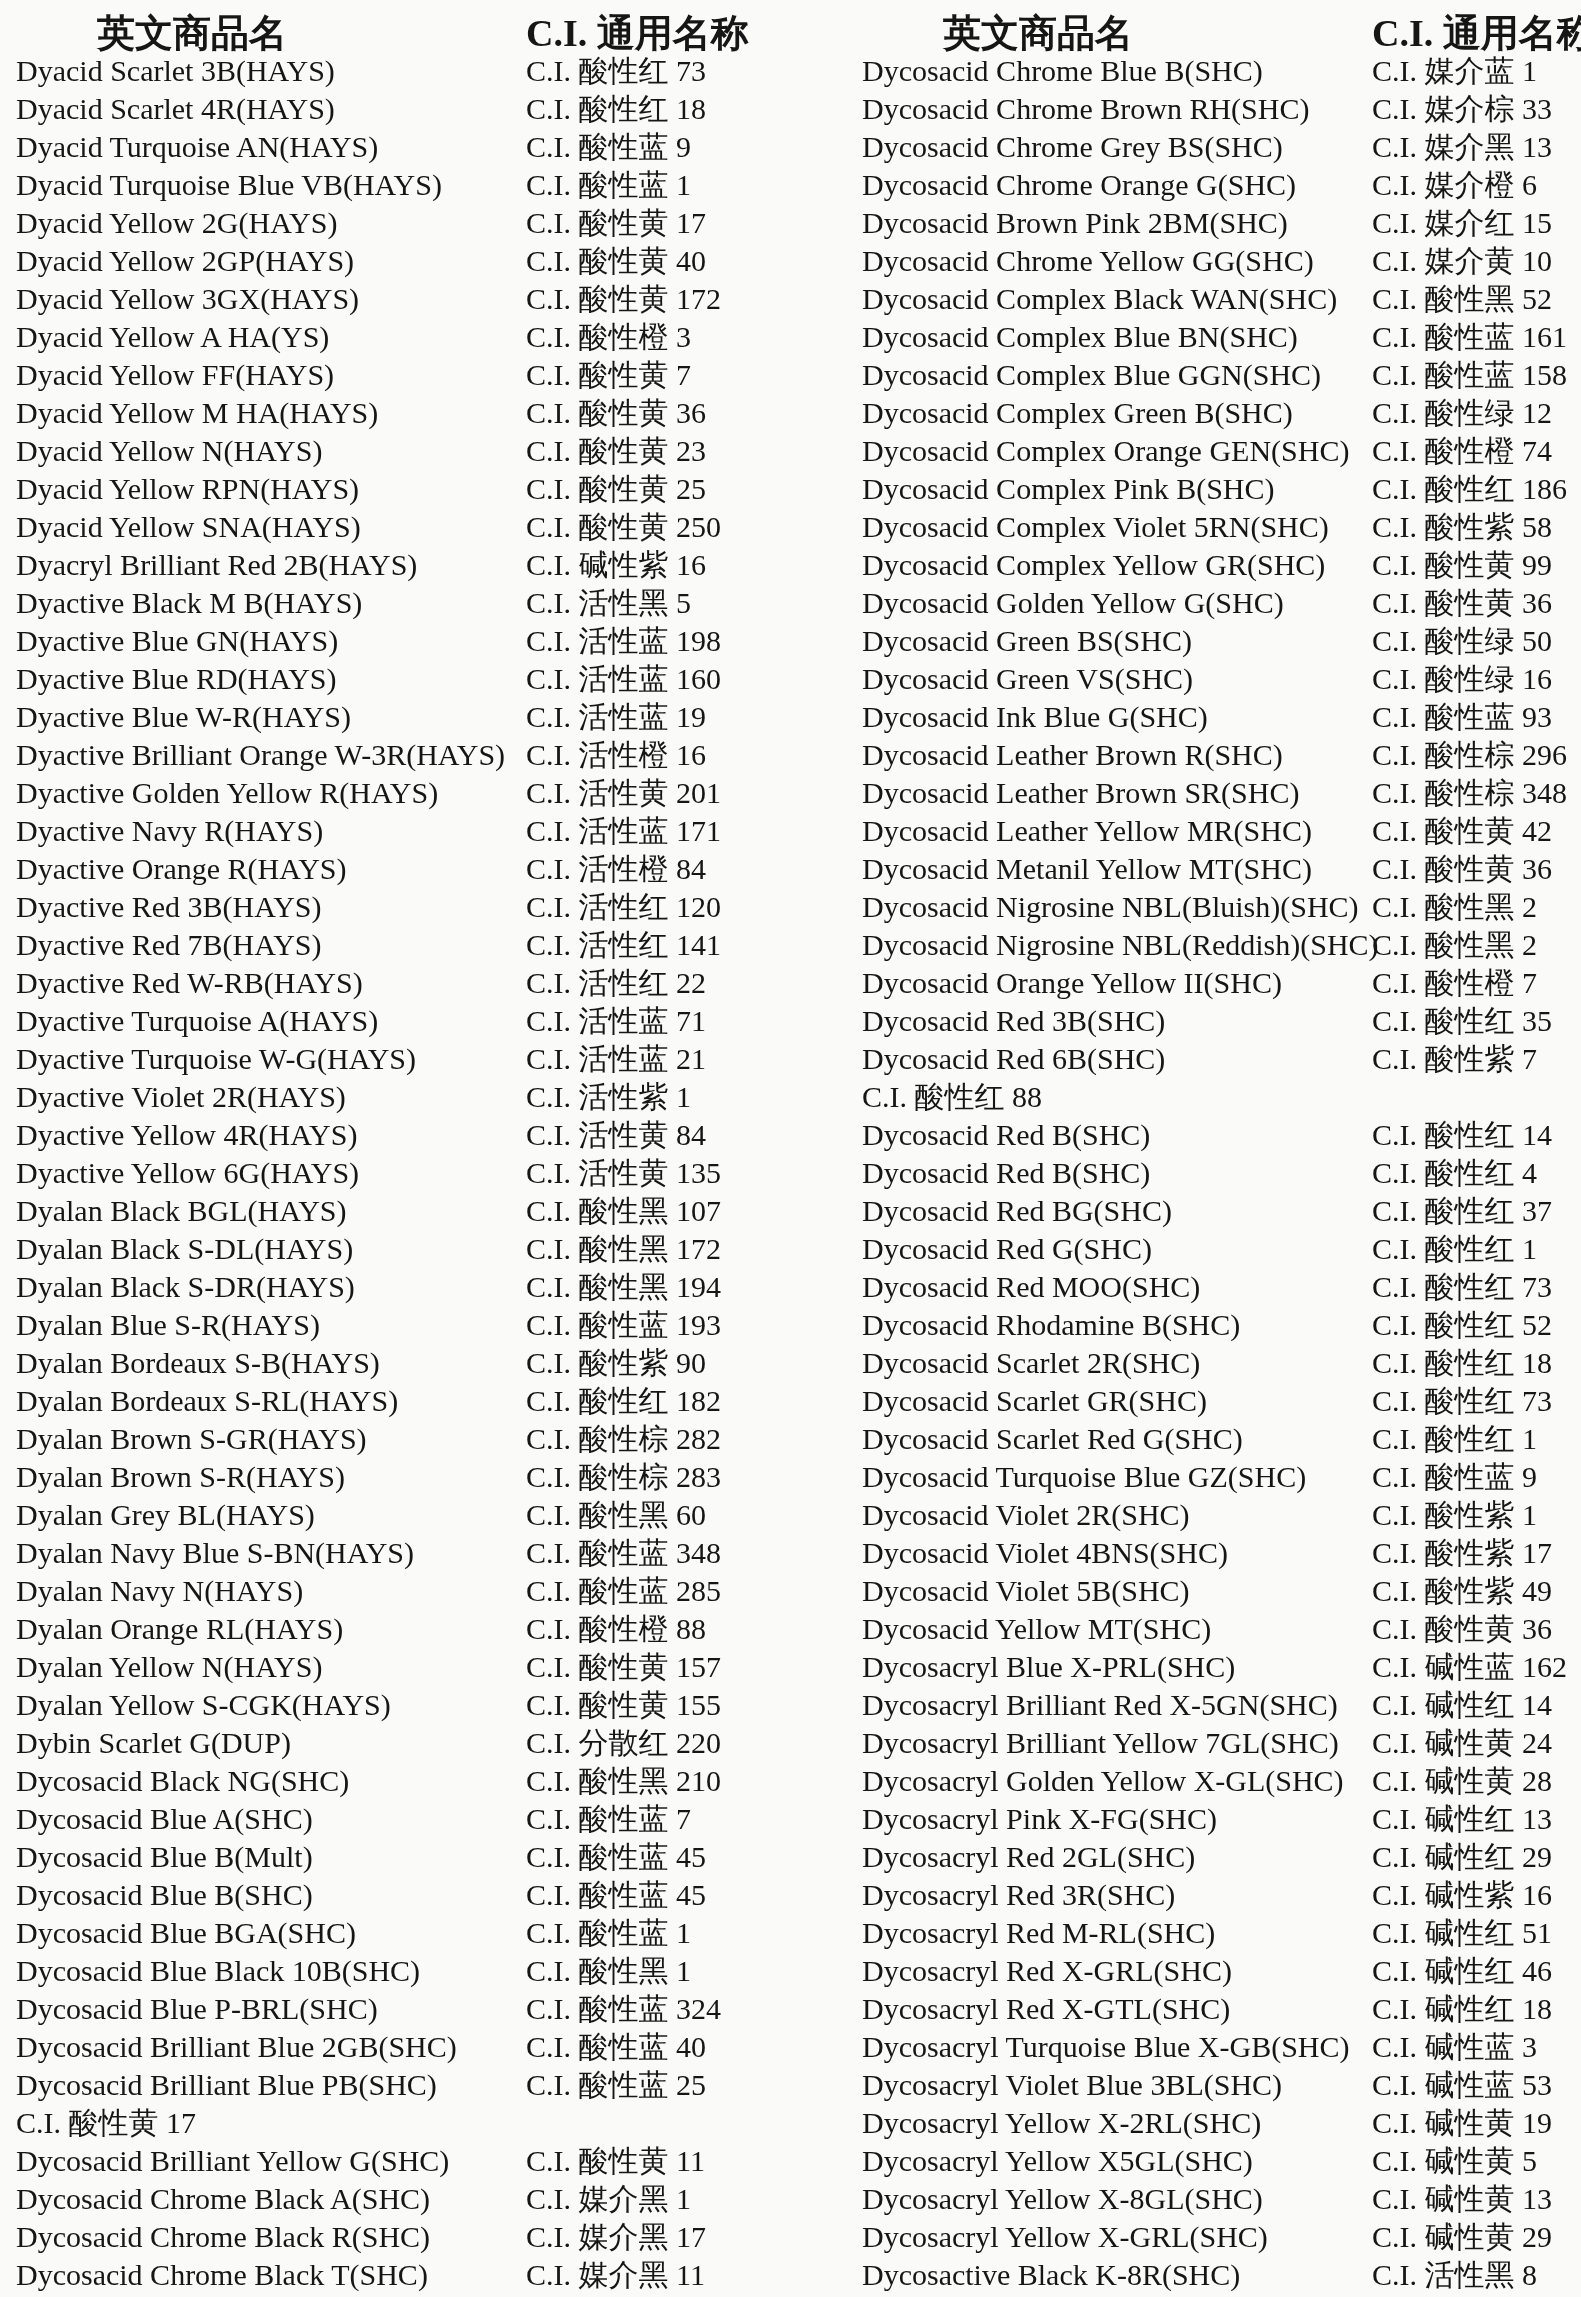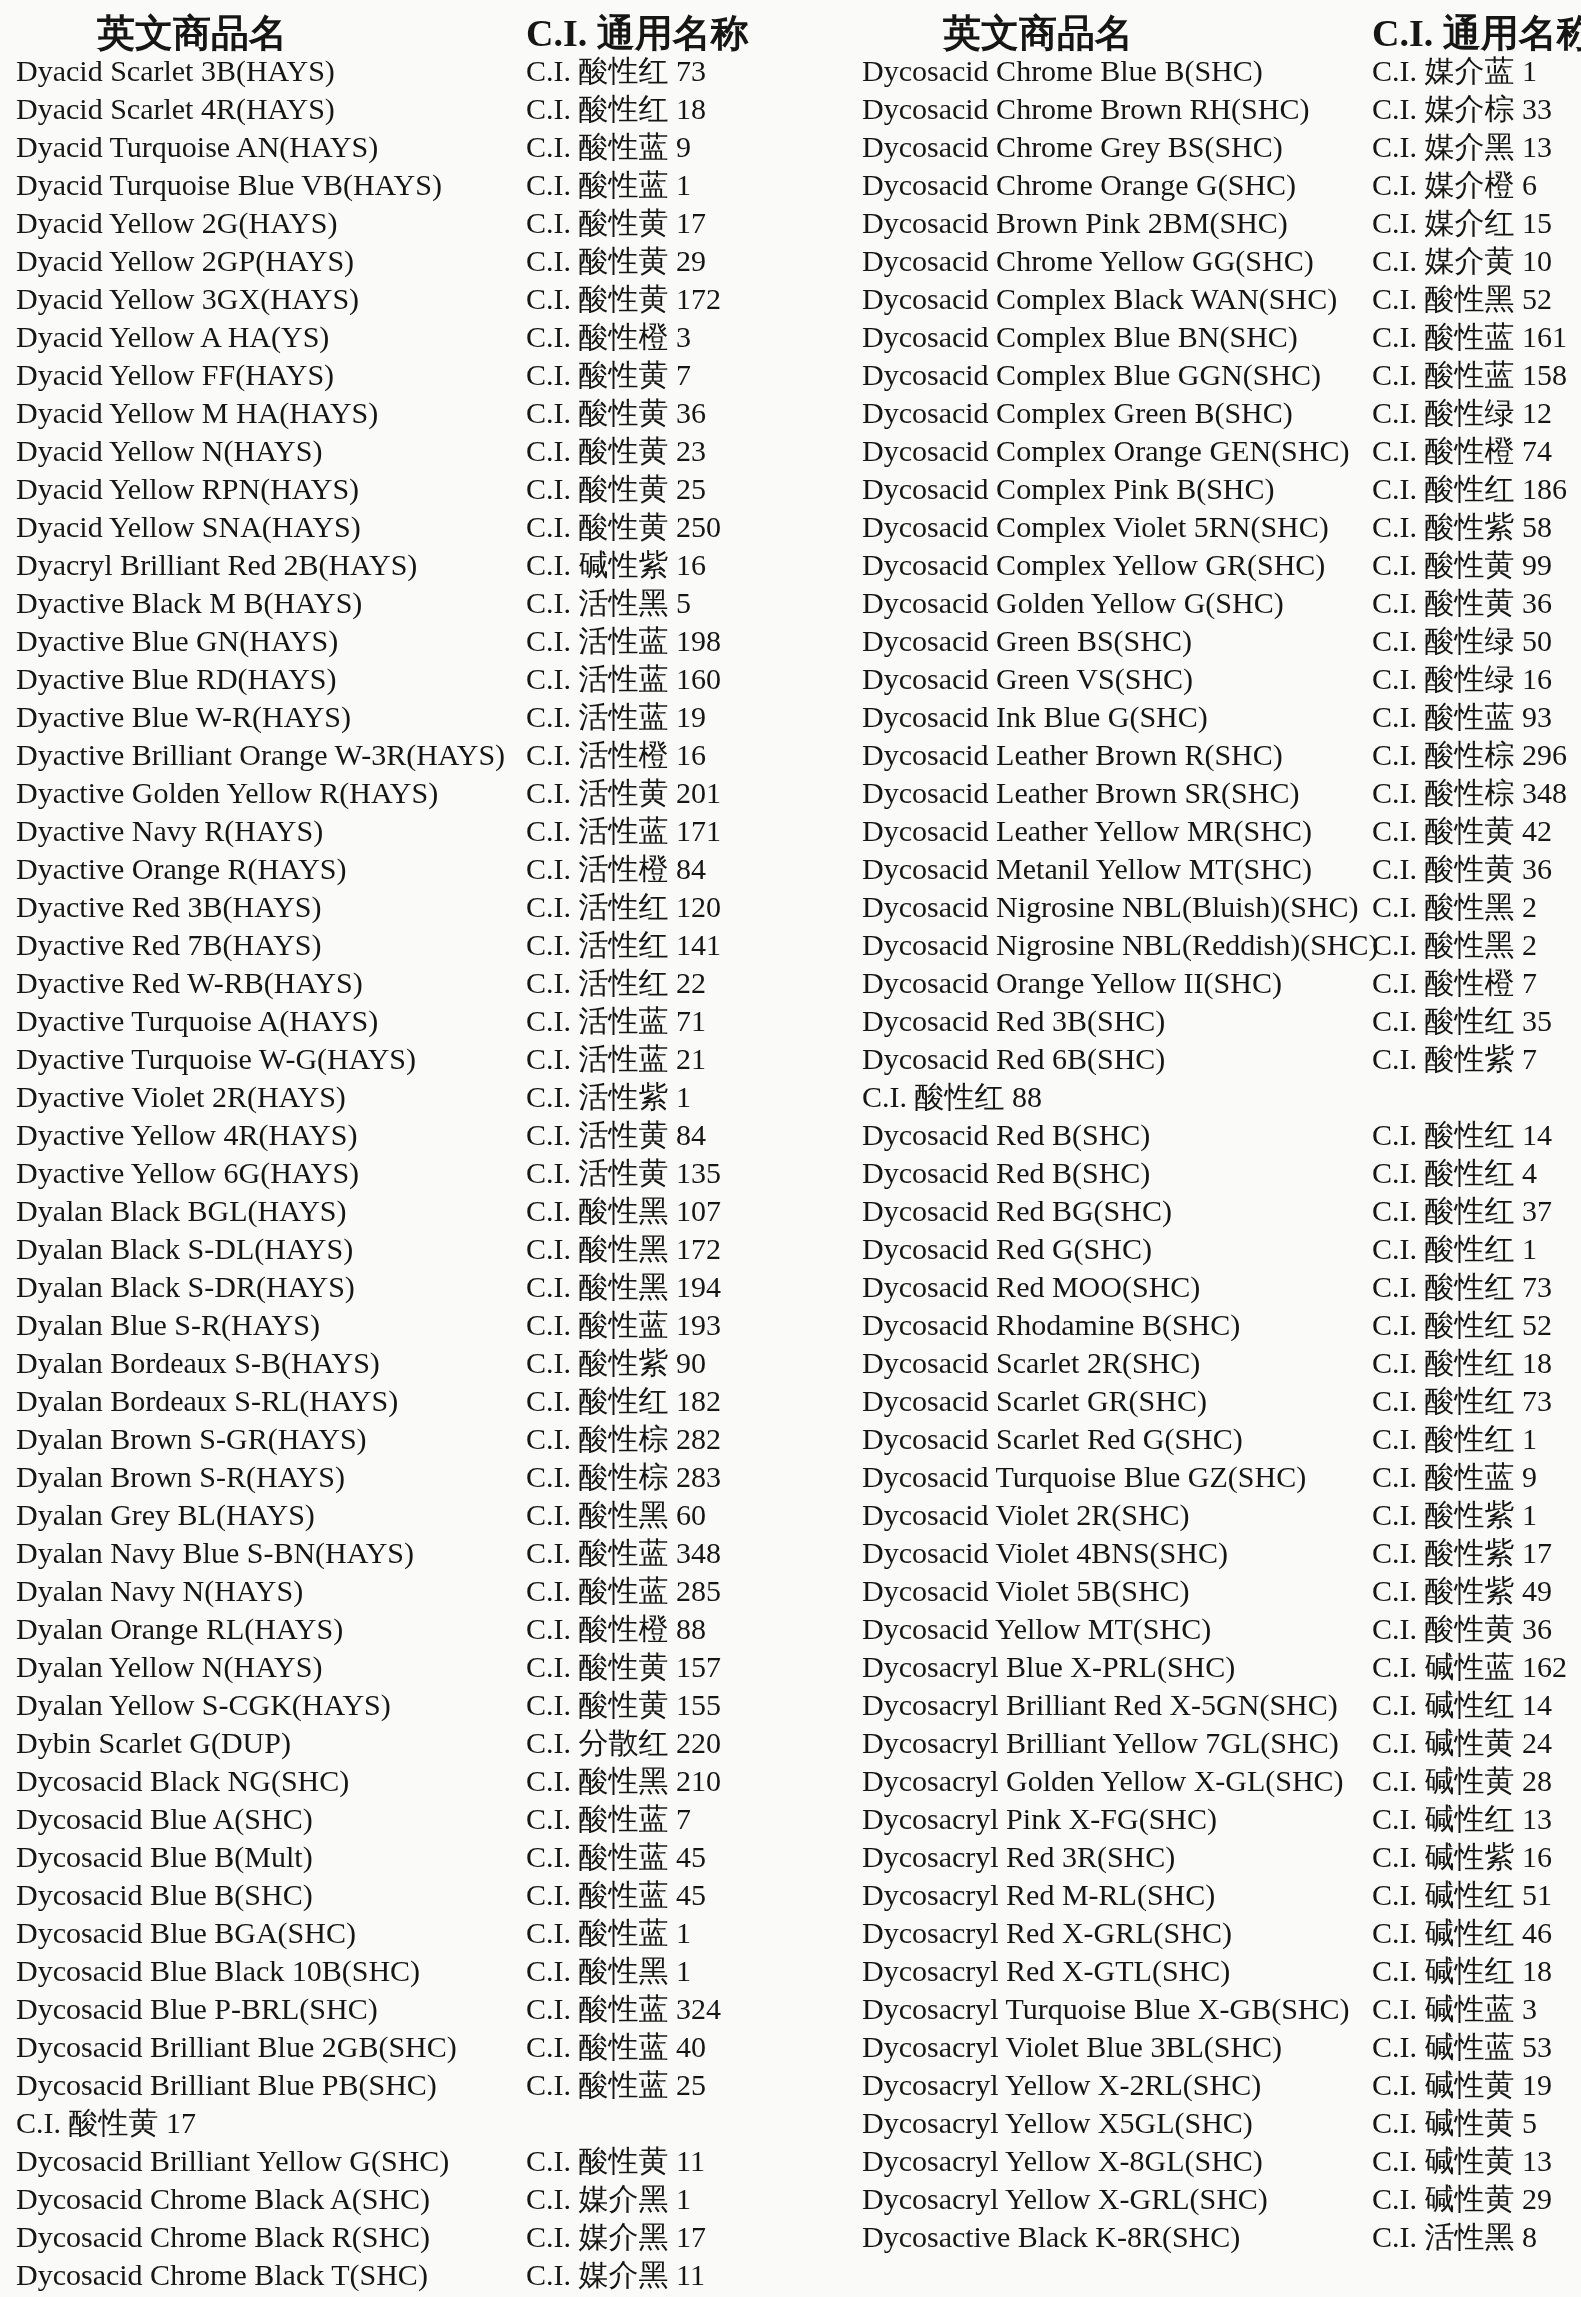--- a/index.html
+++ b/index.html
@@ -76,21 +76,21 @@
         <div class="row">
           <span class="name-cell">Dyacid Turquoise Blue VB(HAYS)</span>
           <span class="ci-cell">C.I. 酸性蓝 1</span>
         </div>
         <div class="row">
           <span class="name-cell">Dyacid Yellow 2G(HAYS)</span>
           <span class="ci-cell">C.I. 酸性黄 17</span>
         </div>
         <div class="row">
           <span class="name-cell">Dyacid Yellow 2GP(HAYS)</span>
-          <span class="ci-cell">C.I. 酸性黄 29</span>
+          <span class="ci-cell">C.I. 酸性黄 40</span>
         </div>
         <div class="row">
           <span class="name-cell">Dyacid Yellow 3GX(HAYS)</span>
           <span class="ci-cell">C.I. 酸性黄 172</span>
         </div>
         <div class="row">
           <span class="name-cell">Dyacid Yellow A HA(YS)</span>
           <span class="ci-cell">C.I. 酸性橙 3</span>
         </div>
         <div class="row">
@@ -488,20 +488,24 @@
         </div>
         <div class="row">
           <span class="name-cell">Dycosacryl Golden Yellow X-GL(SHC)</span>
           <span class="ci-cell">C.I. 碱性黄 28</span>
         </div>
         <div class="row">
           <span class="name-cell">Dycosacryl Pink X-FG(SHC)</span>
           <span class="ci-cell">C.I. 碱性红 13</span>
         </div>
         <div class="row">
+          <span class="name-cell">Dycosacryl Red 2GL(SHC)</span>
+          <span class="ci-cell">C.I. 碱性红 29</span>
+        </div>
+        <div class="row">
           <span class="name-cell">Dycosacryl Red 3R(SHC)</span>
           <span class="ci-cell">C.I. 碱性紫 16</span>
         </div>
         <div class="row">
           <span class="name-cell">Dycosacryl Red M-RL(SHC)</span>
           <span class="ci-cell">C.I. 碱性红 51</span>
         </div>
         <div class="row">
           <span class="name-cell">Dycosacryl Red X-GRL(SHC)</span>
           <span class="ci-cell">C.I. 碱性红 46</span>

